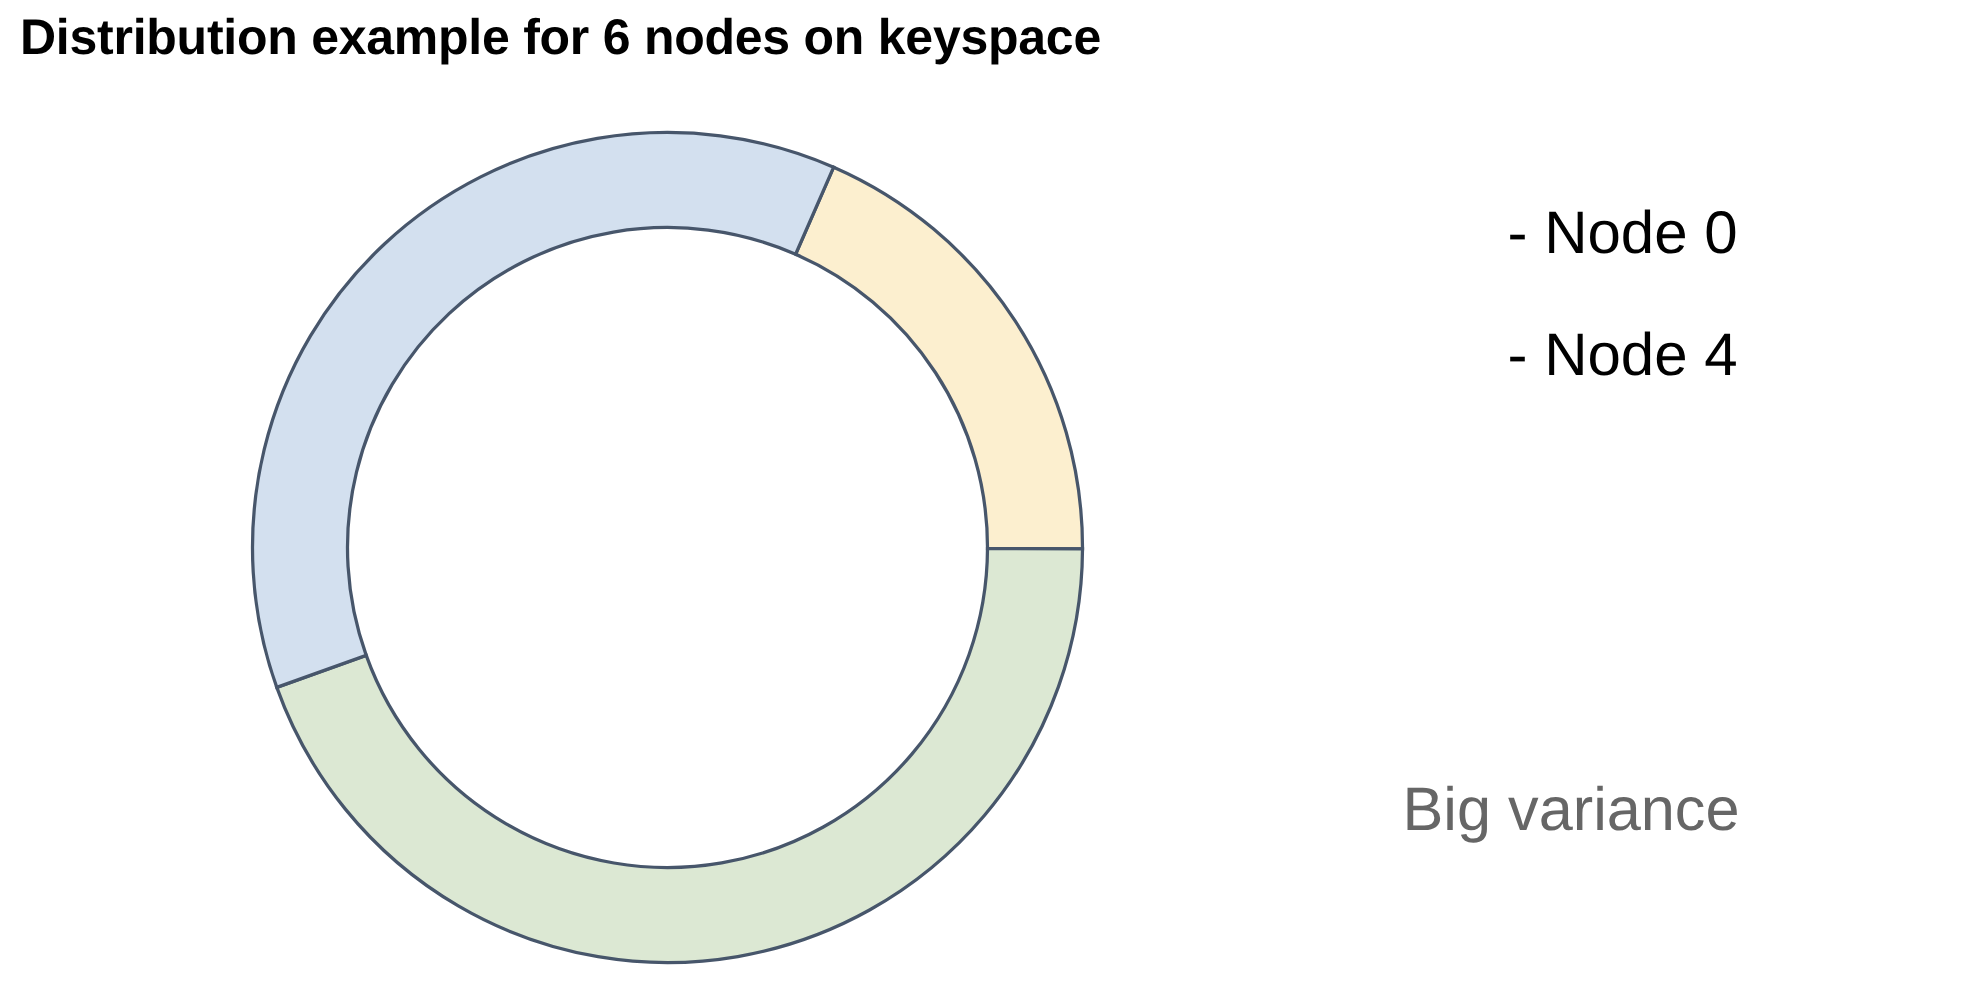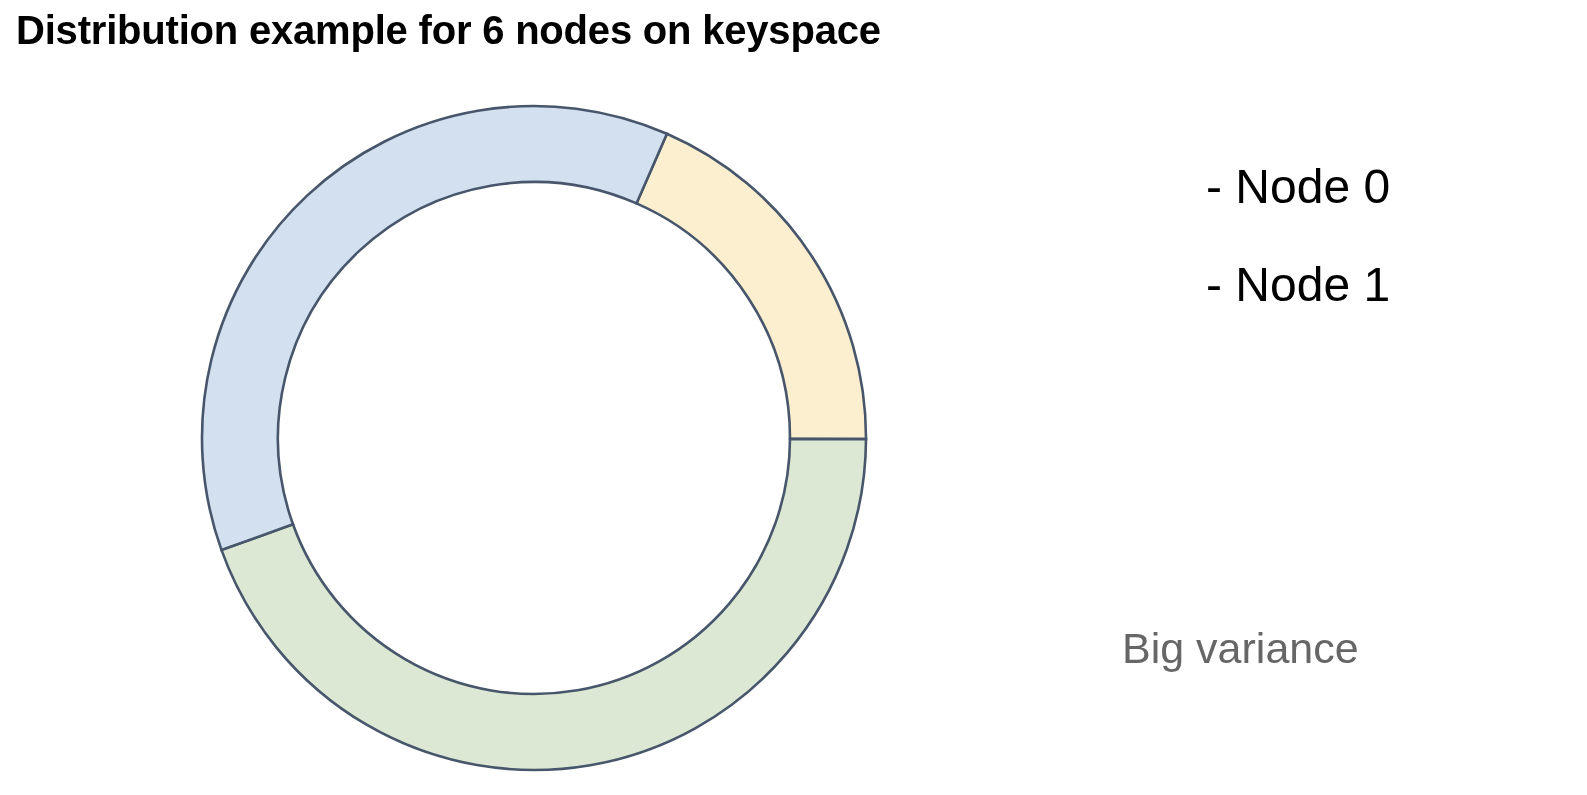--- a/index.html
+++ b/index.html
@@ -64,21 +64,21 @@
     color: #000000;
     white-space: nowrap;
     margin-top: 17px;
   }
 
   #notes {
     position: absolute;
     left: 1122px;
     top: 622px;
     font-family: "Liberation Sans", sans-serif;
-    font-size: 43px;
+    font-size: 49px;
     line-height: 53px;
     color: #666666;
     white-space: nowrap;
   }
   #notes div { white-space: nowrap; }
 </style>
 </head>
 <body>
 
 <div id="chart-title">Distribution example for 6 nodes on keyspace</div>
@@ -99,21 +99,21 @@
     <svg class="legend-swatch" viewBox="0 0 96 90">
       <path id="sw-0" fill="#fcefcf" stroke="#47566b" stroke-width="2.2" d="M 37.19 -77.69 A 88 88 0 0 1 93.69 -21.19 L 46.14 -5.74 A 38 38 0 0 0 21.74 -30.14 Z"></path>
     </svg>
     <span class="legend-label">- Node 0</span>
   </div>
 
   <div class="legend-row">
     <svg class="legend-swatch" viewBox="0 0 96 90">
       <path id="sw-1" fill="#dce8d3" stroke="#47566b" stroke-width="2.2" d="M 37.19 -77.69 A 88 88 0 0 1 93.69 -21.19 L 46.14 -5.74 A 38 38 0 0 0 21.74 -30.14 Z"></path>
     </svg>
-    <span class="legend-label">- Node 1</span>
+    <span class="legend-label">- Node 4</span>
   </div>
 
   <div class="legend-row">
     <svg class="legend-swatch" viewBox="0 0 96 90">
       <path id="sw-2" fill="#d3e0ef" stroke="#47566b" stroke-width="2.2" d="M 37.19 -77.69 A 88 88 0 0 1 93.69 -21.19 L 46.14 -5.74 A 38 38 0 0 0 21.74 -30.14 Z"></path>
     </svg>
   </div>
 
 </div>
 

